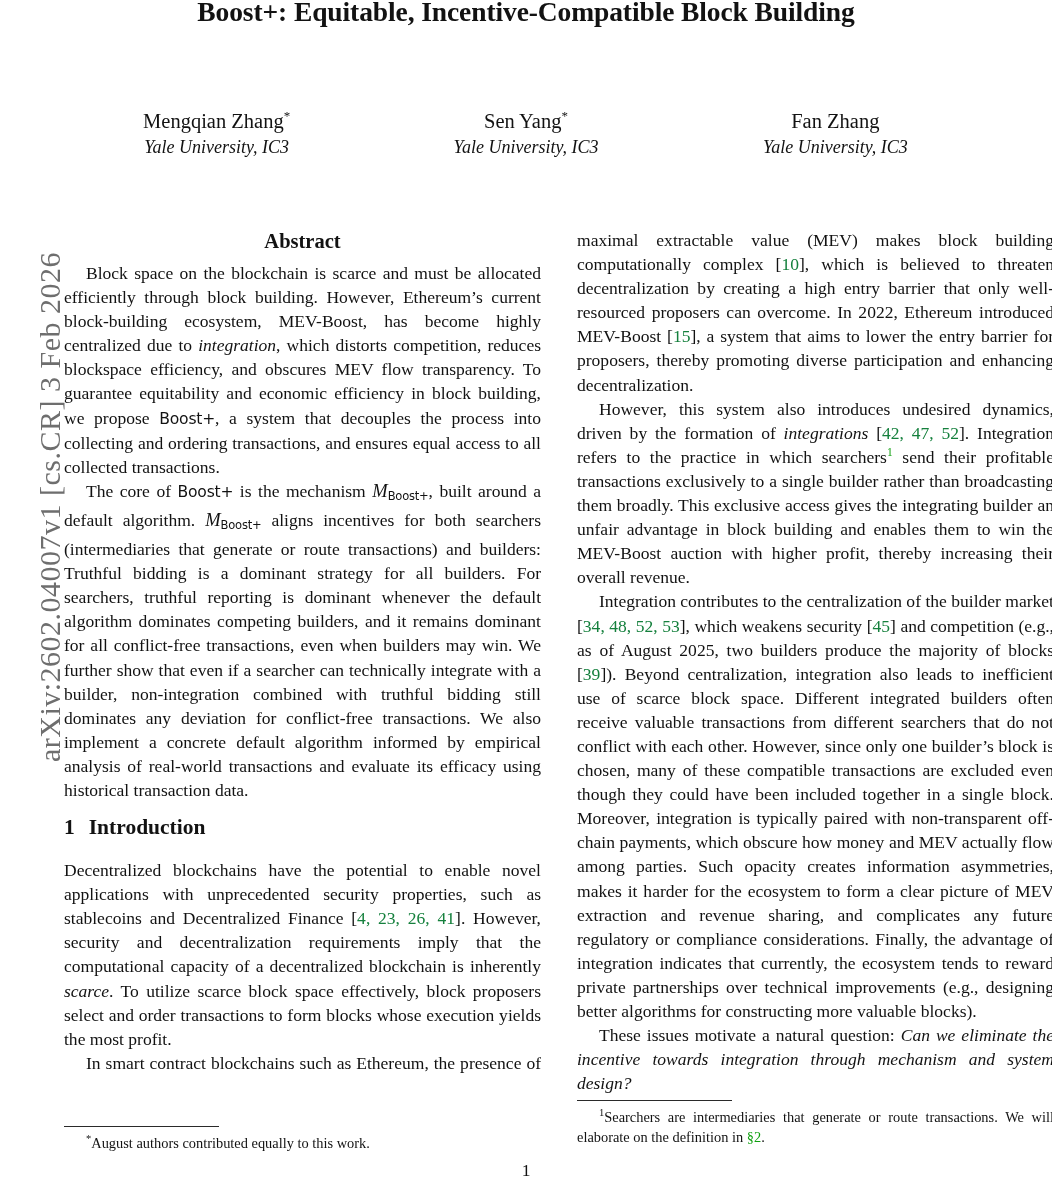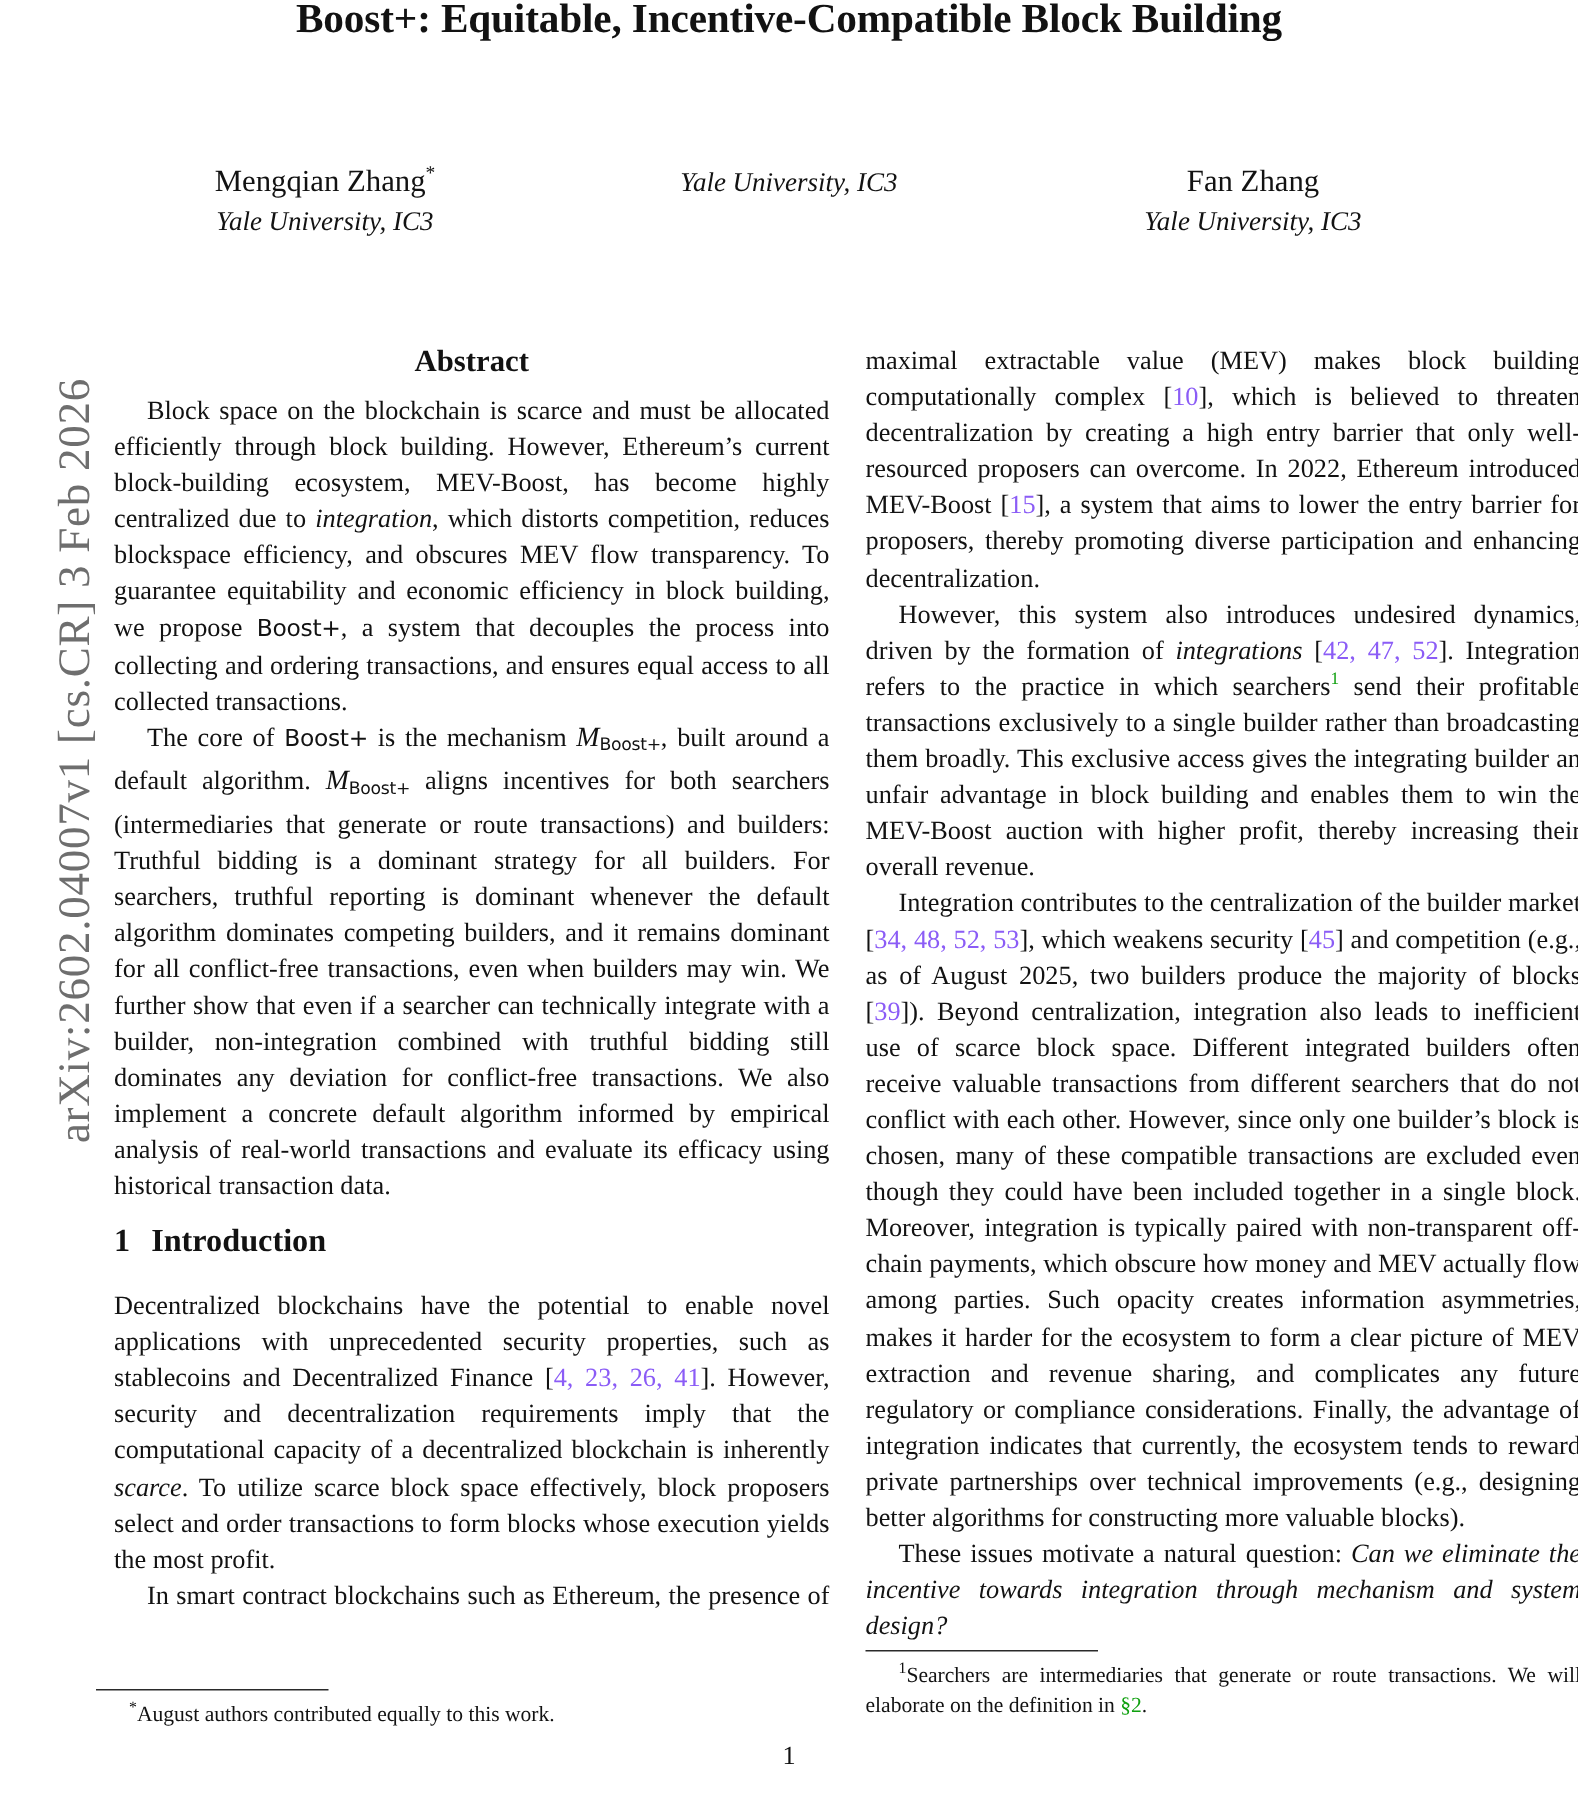--- a/index.html
+++ b/index.html
@@ -78,21 +78,21 @@
   .col {
     position: absolute;
     top: 228px;
     width: 477px;
     font-size: 17.55px;
     line-height: 24.1px;
     text-align: justify;
     text-justify: inter-word;
     hyphens: none;
   }
-  .col-left  { left: 76px; }
+  .col-left  { left: 64px; }
   .col-right { left: 577px; }
 
   .abstract-head {
     text-align: center;
     font-size: 20.5px;
     font-weight: bold;
     margin: 0 0 7px 0;
     line-height: 26px;
   }
 
@@ -105,21 +105,21 @@
   h2.section {
     font-size: 21.5px;
     font-weight: bold;
     margin: 12px 0 13px 0;
     line-height: 26px;
     text-align: left;
   }
   h2.section .secnum { margin-right: 14px; }
 
   i, .it { }
-  .cite { color: #8b5cf6; }
+  .cite { color: #15803d; }
   .link-green { color: #0fa00f; }
   .mono {
     font-family: "DejaVu Sans", "Liberation Sans", sans-serif;
     font-size: 15.6px;
     letter-spacing: -0.2px;
   }
   .mathcal {
     font-family: "Liberation Serif", "DejaVu Serif", serif;
     font-style: italic;
     font-size: 18.5px;
@@ -178,20 +178,21 @@
   <div class="arxiv-stamp">arXiv:2602.04007v1  [cs.CR]  3 Feb 2026</div>
 
   <div class="title">Boost+: Equitable, Incentive-Compatible Block Building</div>
 
   <div class="authors">
     <div class="author">
       <div class="name"><span>Mengqian Zhang</span><sup>*</sup></div>
       <div class="affil">Yale University, IC3</div>
     </div>
     <div class="author">
+      <div class="name"><span>Sen Yang</span><sup>*</sup></div>
       <div class="affil">Yale University, IC3</div>
     </div>
     <div class="author">
       <div class="name"><span>Fan Zhang</span><sup></sup></div>
       <div class="affil">Yale University, IC3</div>
     </div>
   </div>
 
   <div class="col col-left">
 

